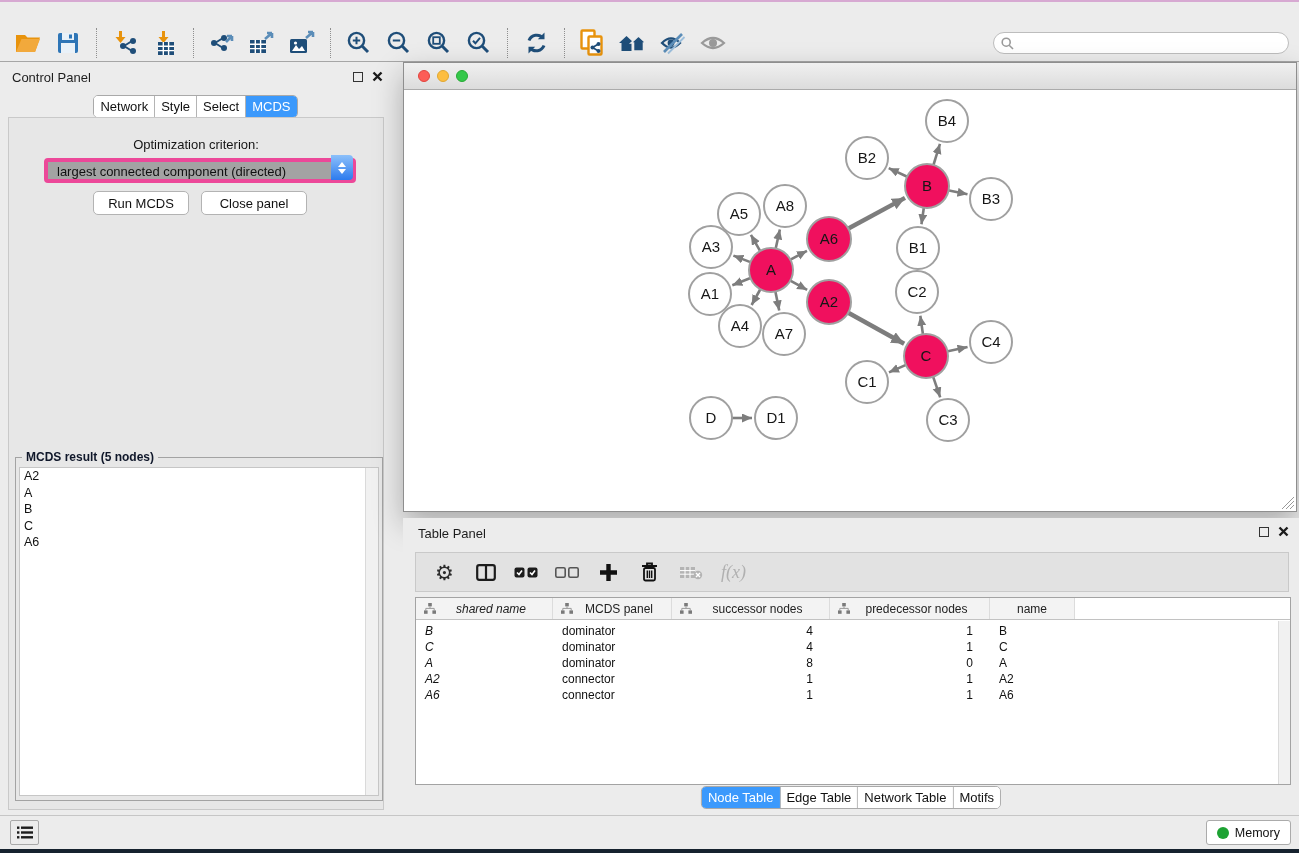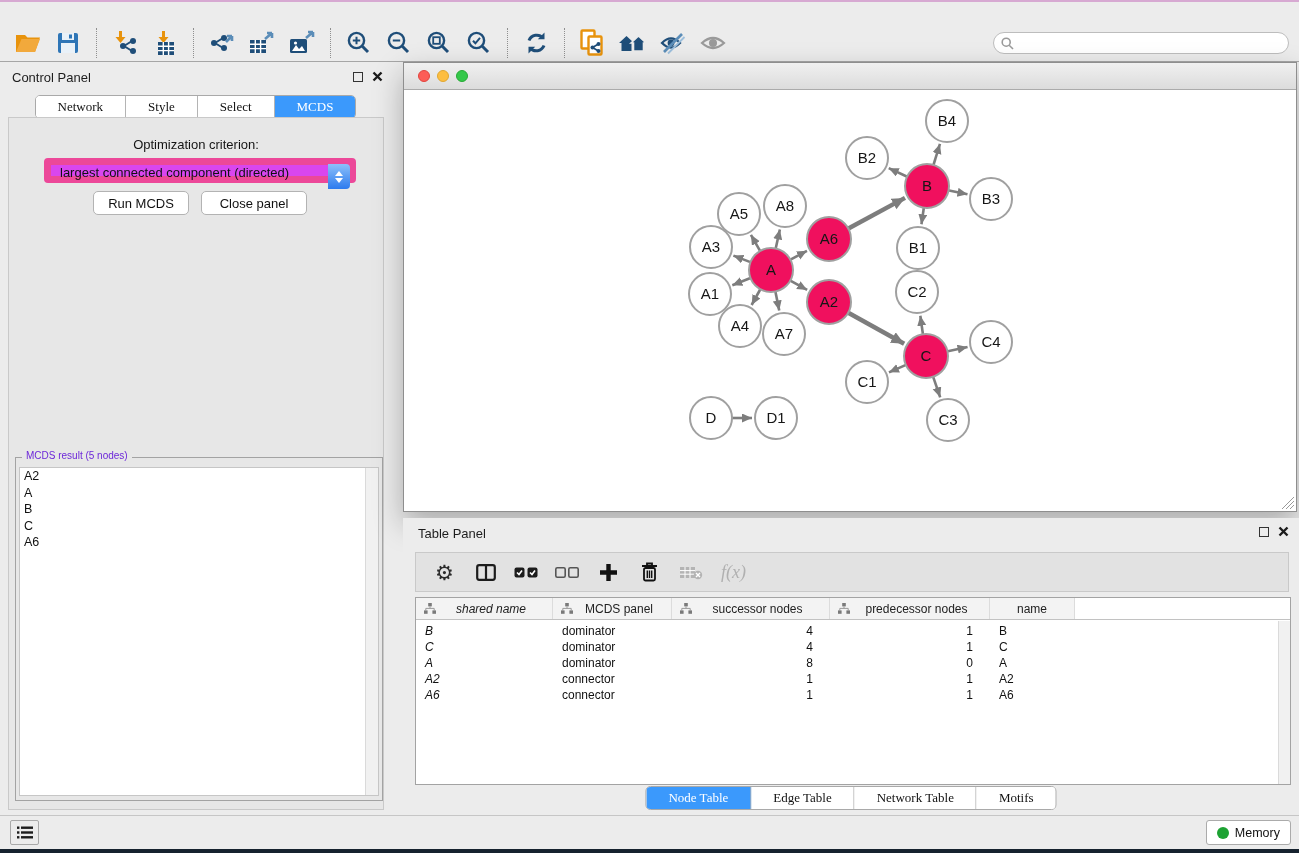--- a/index.html
+++ b/index.html
@@ -23,35 +23,35 @@
   .search-field input { border:none; outline:none; flex:1; font-size:12px; background:transparent; margin-left:4px; }
 
   
   .control-panel { position:absolute; left:0; top:62px; width:391px; height:753px; background:#ECECEC; }
   .cp-header { position:relative; height:32px; }
   .panel-title { position:absolute; left:12px; top:8px; font-size:13px; color:#1d1d1d; }
   .win-btns { position:absolute; right:8px; top:9px; display:flex; gap:9px; align-items:center; }
   .float-btn { width:10px; height:10px; border:1.5px solid #333; display:inline-block; }
   .cp-tabs { position:absolute; left:0; top:33px; width:100%; display:flex; justify-content:center; }
   .tab-group { display:inline-flex; border:1px solid #a9a9a9; border-radius:5px; overflow:hidden; background:#fff; }
-  .seg { padding:3px 22px; font-size:13px; color:#111; background:#fff; border-right:1px solid #b4b4b4; cursor:default;font-family:Liberation Serif, serif; }
+  .seg { padding:3px 6px; font-size:13px; color:#111; background:#fff; border-right:1px solid #b4b4b4; cursor:default; }
   .seg:last-child { border-right:none; }
   .seg.active { background:#3b99fc; color:#fff; }
   .cp-content { position:absolute; left:8px; right:7px; top:55px; bottom:5px; background:#e7e7e7; border:1px solid #c9c9c9; }
   .opt-label { position:absolute; left:0; right:0; top:19px; text-align:center; font-size:13px; color:#141414; }
-  .dropdown { position:absolute; left:35px; top:40px; width:312px; height:25px; background:#d946ef; border:7px solid #ec4899; border-radius:4px; display:flex; align-items:flex-start; }
+  .dropdown { position:absolute; left:35px; top:40px; width:312px; height:25px; background:#a3a3a3; border:4px solid #ec4899; border-radius:4px; display:flex; align-items:flex-end; }
   .dd-text { flex:1; font-size:13px; color:#111; padding-left:9px; white-space:nowrap; overflow:hidden; }
   .dd-cap { width:22px; height:25px; margin:-1px -1px -1px 0; border-radius:0 4px 4px 0; background:linear-gradient(#8cc0fa,#2d7bee); display:flex; flex-direction:column; align-items:center; justify-content:center; gap:2px; }
   .chev-up { width:0; height:0; border-left:4px solid transparent; border-right:4px solid transparent; border-bottom:5px solid #fff; }
   .chev-dn { width:0; height:0; border-left:4px solid transparent; border-right:4px solid transparent; border-top:5px solid #fff; }
   .push-btn { position:absolute; height:24px; background:#fff; border:1px solid #b3b3b3; border-radius:5px; font-size:13px; color:#111; display:flex; align-items:center; justify-content:center; font-family:"Liberation Sans",sans-serif; }
   .btn-run { left:84px; top:73px; width:96px; }
   .btn-close { left:192px; top:73px; width:106px; }
   .mcds-fieldset { position:absolute; left:6px; top:339px; width:368px; height:344px; border:1px solid #a3a3a3; }
-  .mcds-legend { position:absolute; left:6px; top:-8px; background:#e7e7e7; padding:0 4px; font-size:10px; color:#6d28d9; }
+  .mcds-legend { position:absolute; left:6px; top:-8px; background:#e7e7e7; padding:0 4px; font-size:12px; color:#0f172a;font-weight:bold; }
   .listbox { position:absolute; left:3px; right:3px; top:9px; bottom:4px; background:#fff; border:1px solid #c6c6c6; overflow:hidden; }
   .list-item { font-size:12.5px; color:#111; padding:0 4px; line-height:16.5px; }
   .scroll-track { position:absolute; right:0; top:0; bottom:0; width:13px; background:#f1f1f1; border-left:1px solid #dadada; }
 
   
   .net-window { position:absolute; left:403px; top:62px; width:894px; height:450px; background:#fff; border:1px solid #8e8e8e; box-shadow:0 12px 28px rgba(0,0,0,.28); }
   .nw-titlebar { position:relative; height:27px; background:linear-gradient(#f0f0f0,#dcdcdc); border-bottom:1px solid #ababab; }
   .nw-titlebar .traffic { top:7px; }
   .nw-titlebar .t-red { left:14px; }
   .nw-titlebar .t-yel { left:33px; }

